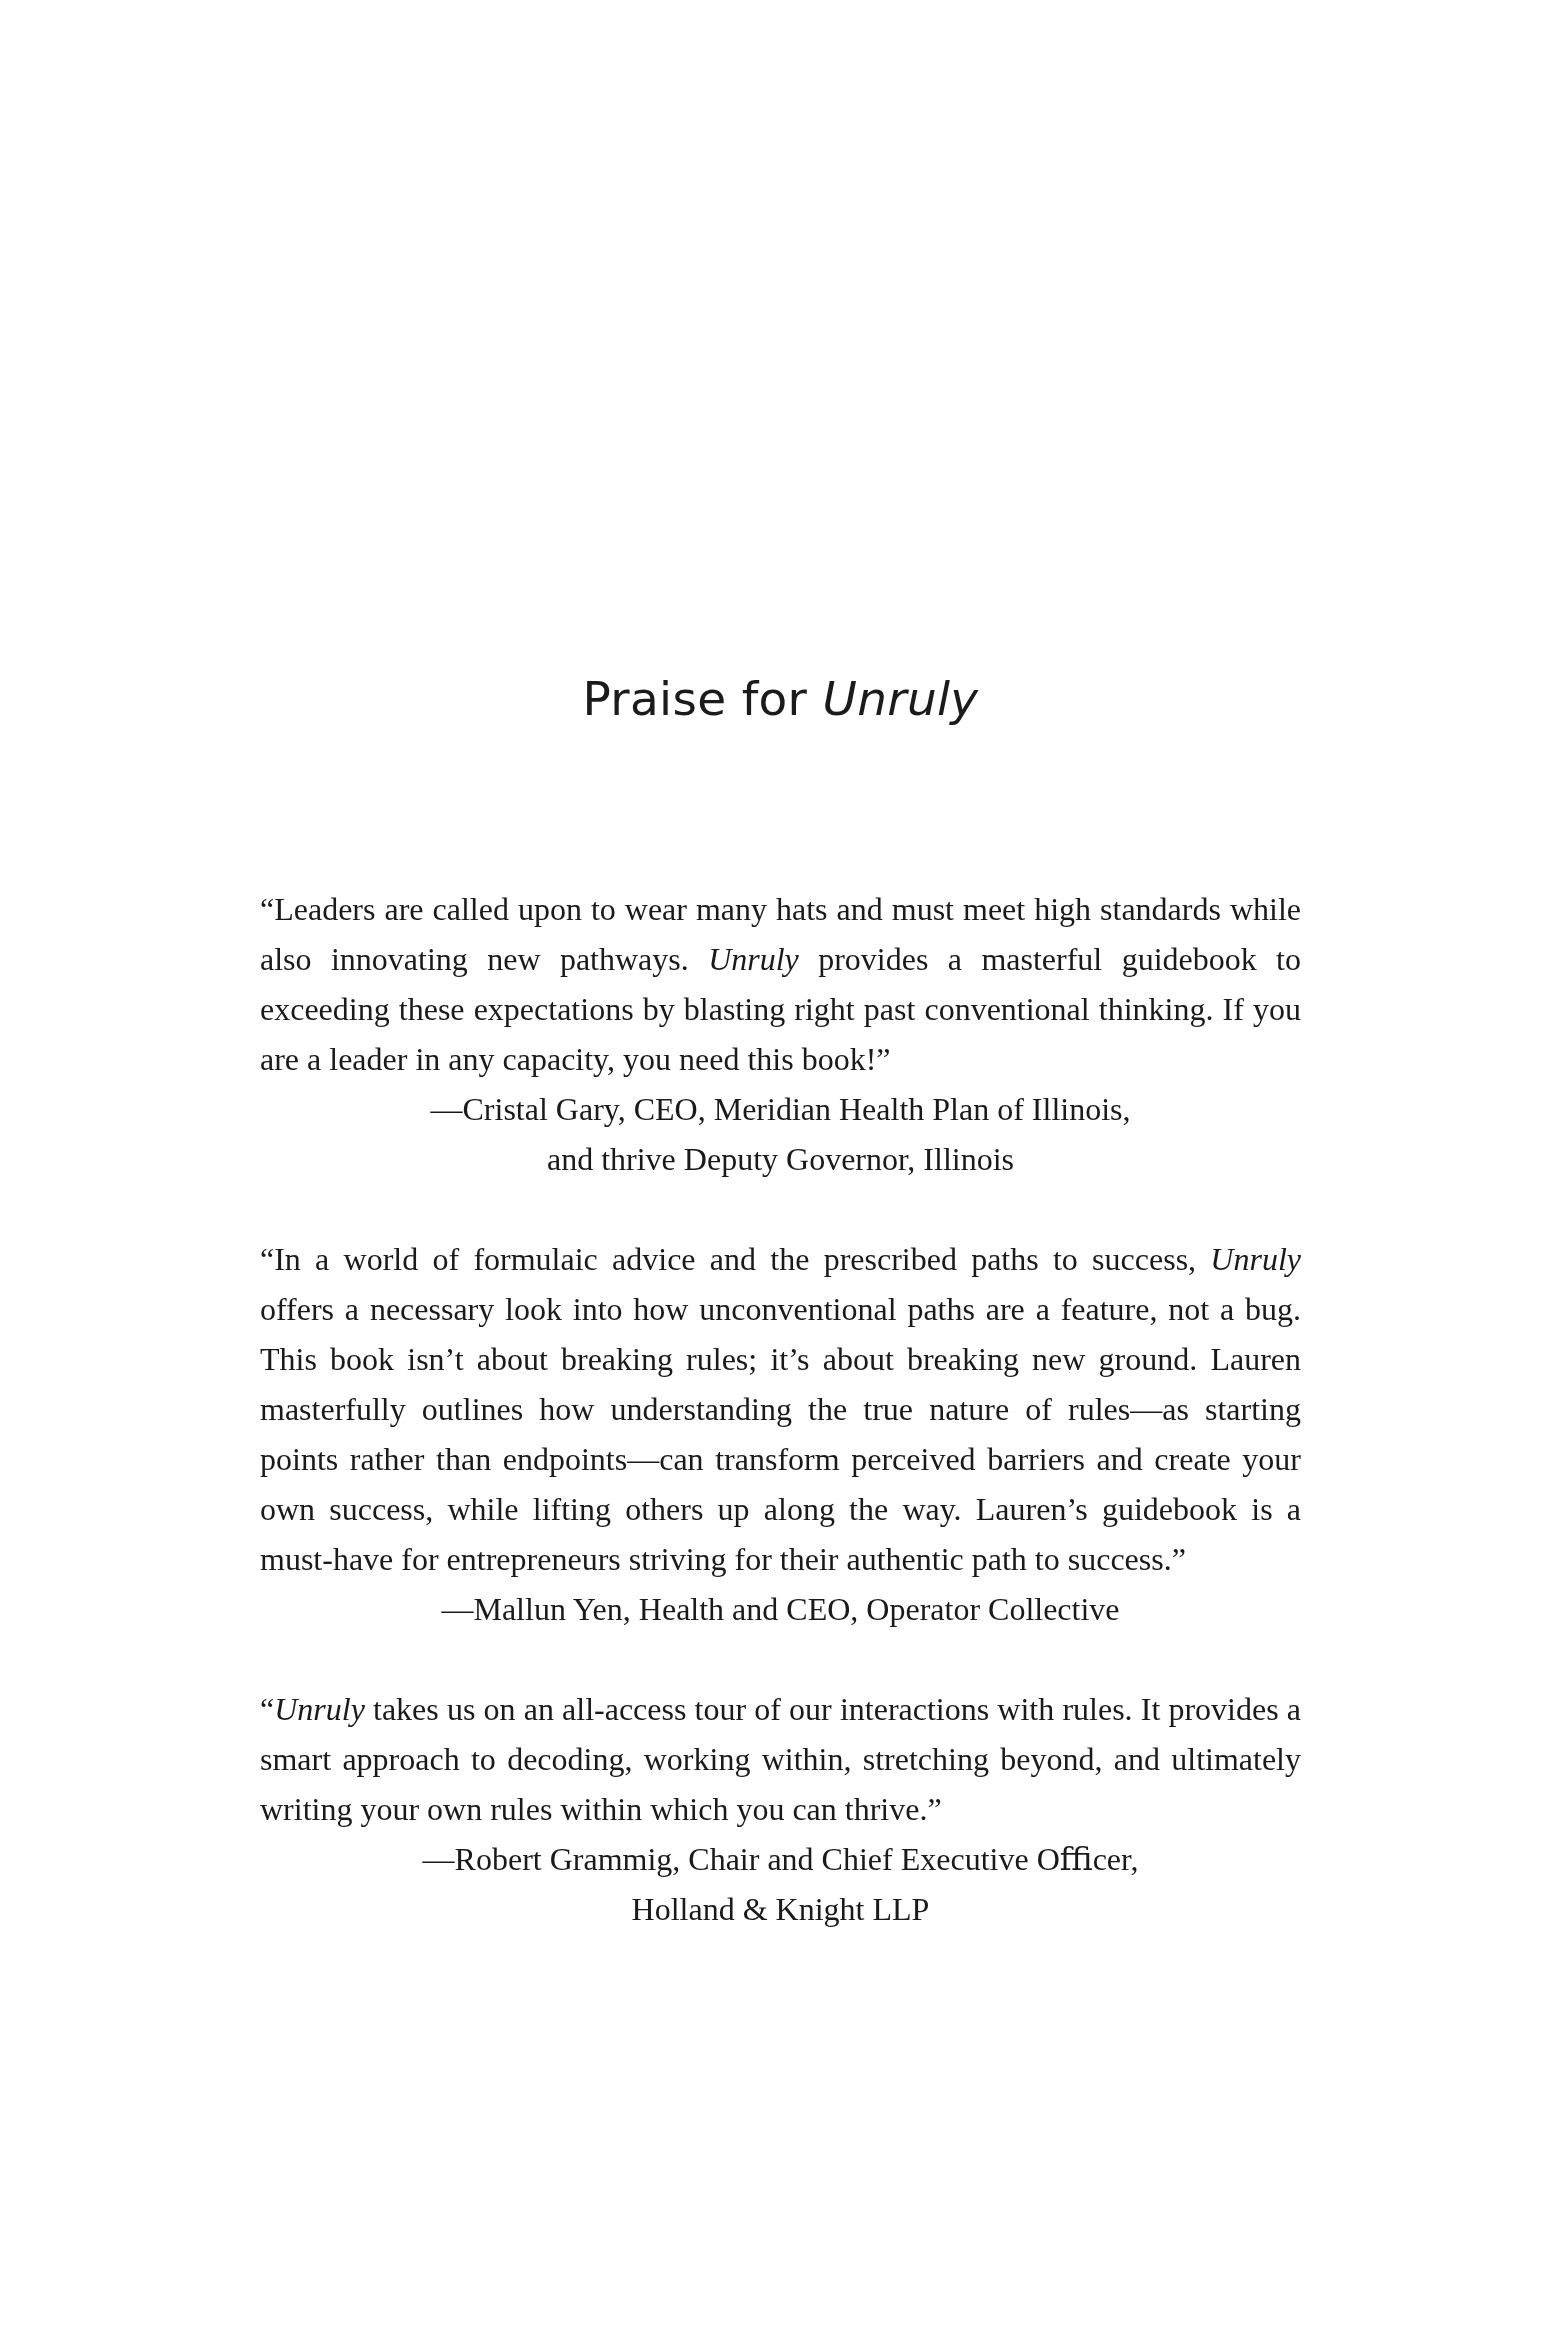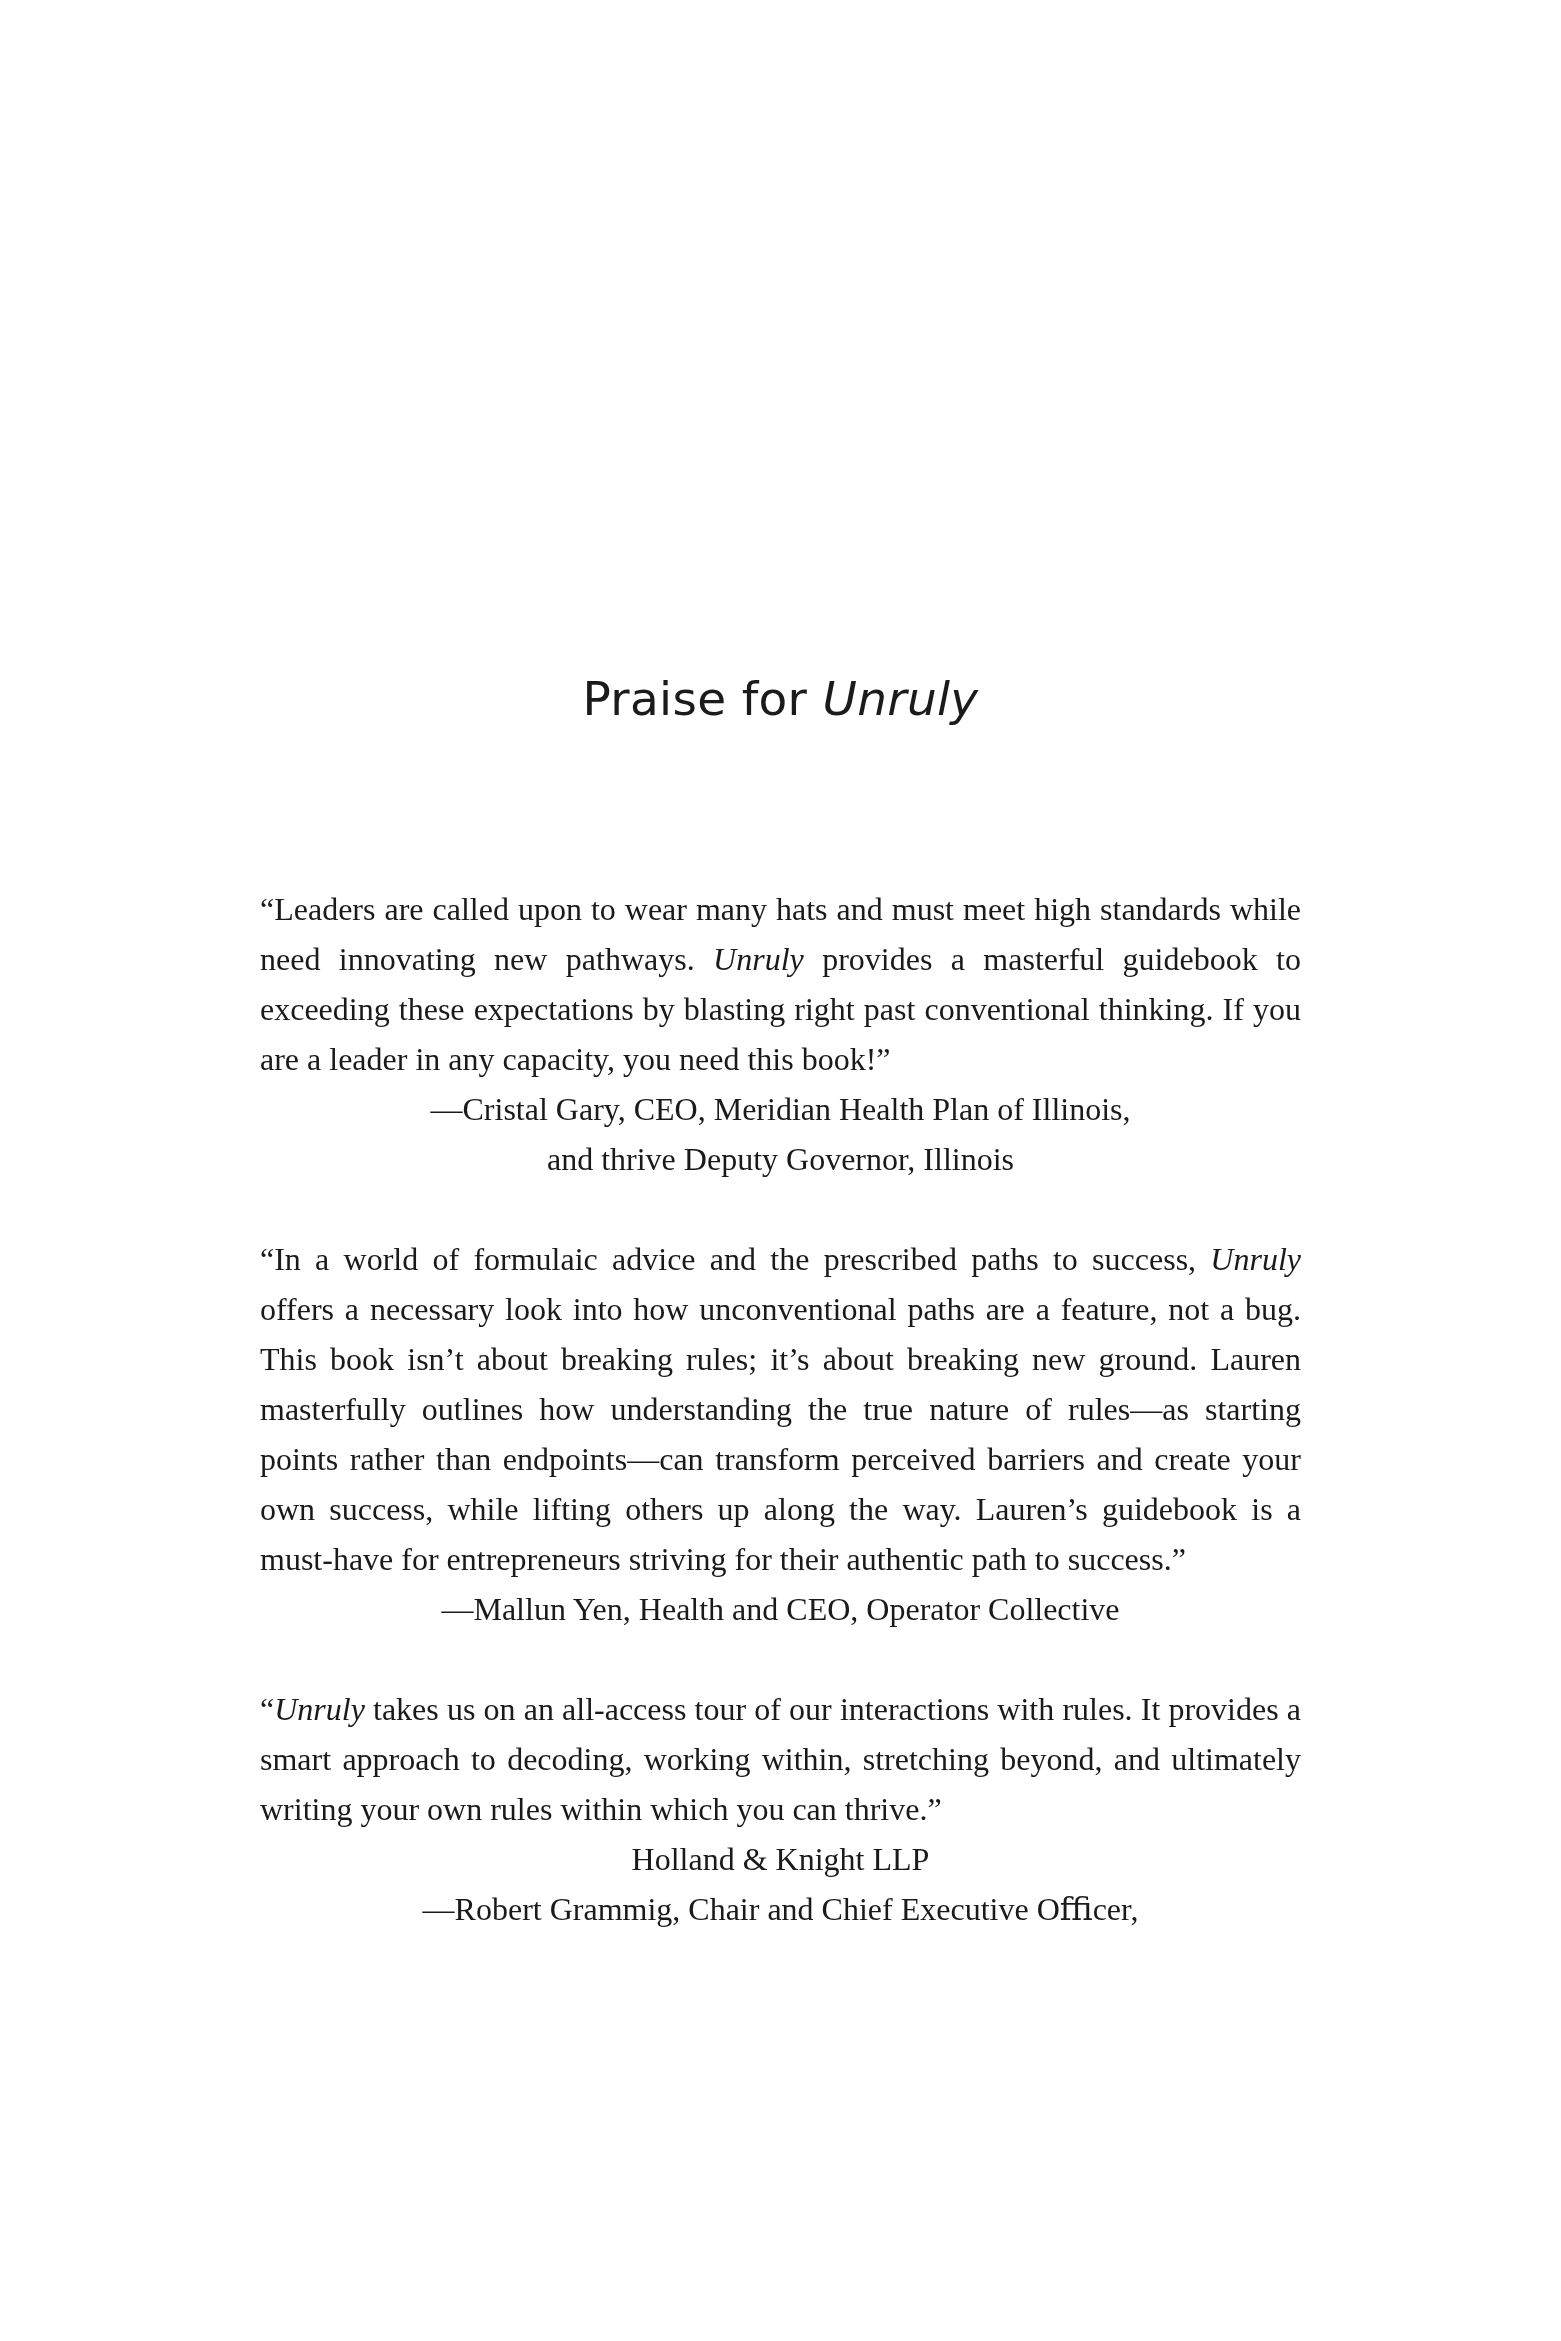--- a/index.html
+++ b/index.html
@@ -79,36 +79,36 @@
 
 <div class="page">
   <div class="content">
 
     <h1 class="page-title">
       <span>Praise for </span><span class="em">Unruly</span>
     </h1>
 
     <div class="blurbs">
         <div class="blurb">
-          <p class="blurb-text"><span>“Leaders are called upon to wear many hats and must meet high standards while need innovating new pathways. </span><span class="em">Unruly</span><span> provides a masterful guidebook to exceeding these expectations by blasting right past conventional thinking. If you are a leader in any capacity, you need this book!”</span></p>
+          <p class="blurb-text"><span>“Leaders are called upon to wear many hats and must meet high standards while also innovating new pathways. </span><span class="em">Unruly</span><span> provides a masterful guidebook to exceeding these expectations by blasting right past conventional thinking. If you are a leader in any capacity, you need this book!”</span></p>
           <p class="attrib">
             <span class="attrib-line">—Cristal Gary, CEO, Meridian Health Plan of Illinois,</span>
             <span class="attrib-line">and thrive Deputy Governor, Illinois</span>
           </p>
         </div>
         <div class="blurb">
           <p class="blurb-text"><span>“In a world of formulaic advice and the prescribed paths to success, </span><span class="em">Unruly</span><span> offers a necessary look into how unconventional paths are a feature, not a bug. This book isn’t about breaking rules; it’s about breaking new ground. Lauren masterfully outlines how understanding the true nature of rules—as starting points rather than endpoints—can transform perceived barriers and create your own success, while lifting others up along the way. Lauren’s guidebook is a must-have for entrepreneurs striving for their authentic path to success.”</span></p>
           <p class="attrib">
             <span class="attrib-line">—Mallun Yen, Health and CEO, Operator Collective</span>
           </p>
         </div>
         <div class="blurb">
           <p class="blurb-text"><span>“</span><span class="em">Unruly</span><span> takes us on an all-access tour of our interactions with rules. It provides a smart approach to decoding, working within, stretching beyond, and ultimately writing your own rules within which you can thrive.”</span></p>
           <p class="attrib">
+            <span class="attrib-line">—Robert Grammig, Chair and Chief Executive Oﬃcer,</span>
             <span class="attrib-line">Holland &amp; Knight LLP</span>
-            <span class="attrib-line">—Robert Grammig, Chair and Chief Executive Oﬃcer,</span>
           </p>
         </div>
       </div>
 
   </div>
 </div>
 
 
 </body></html>

